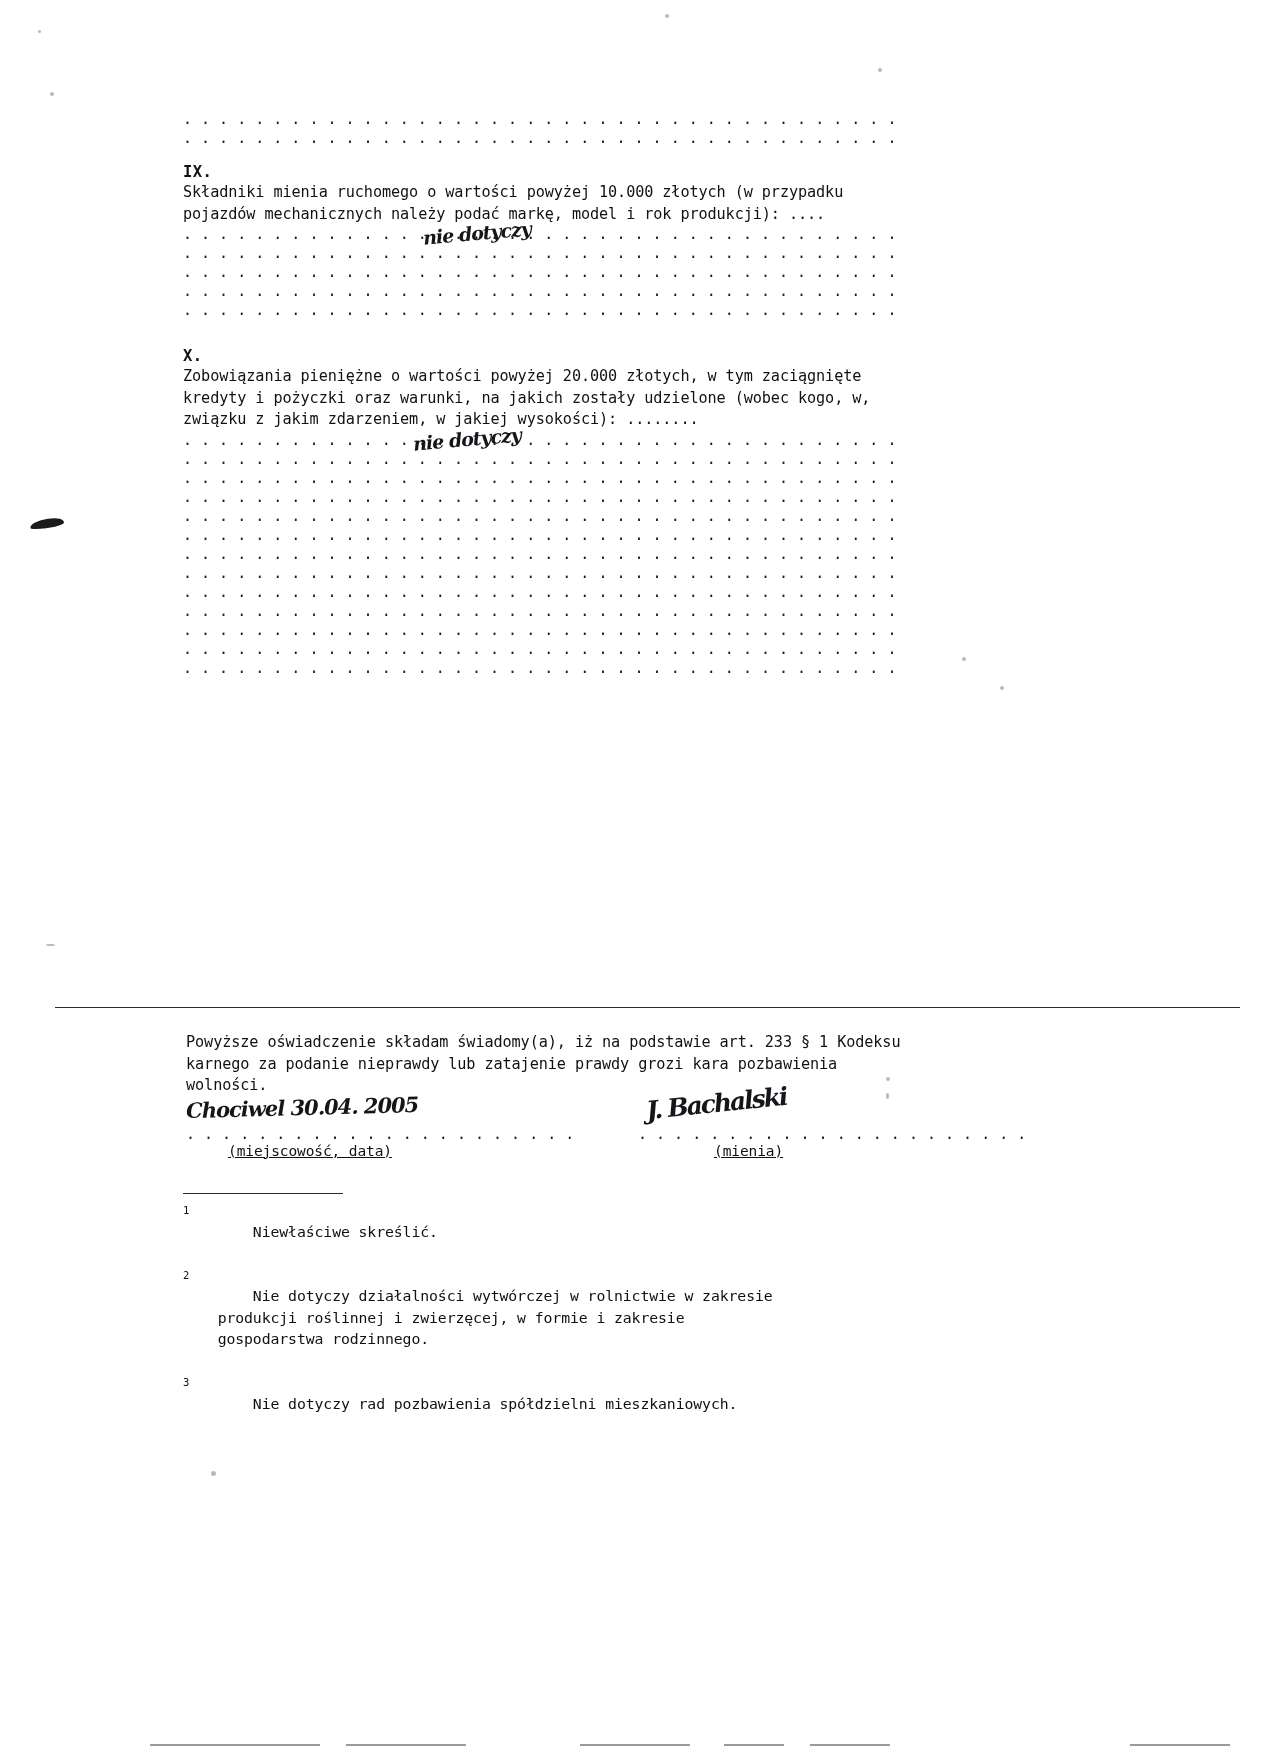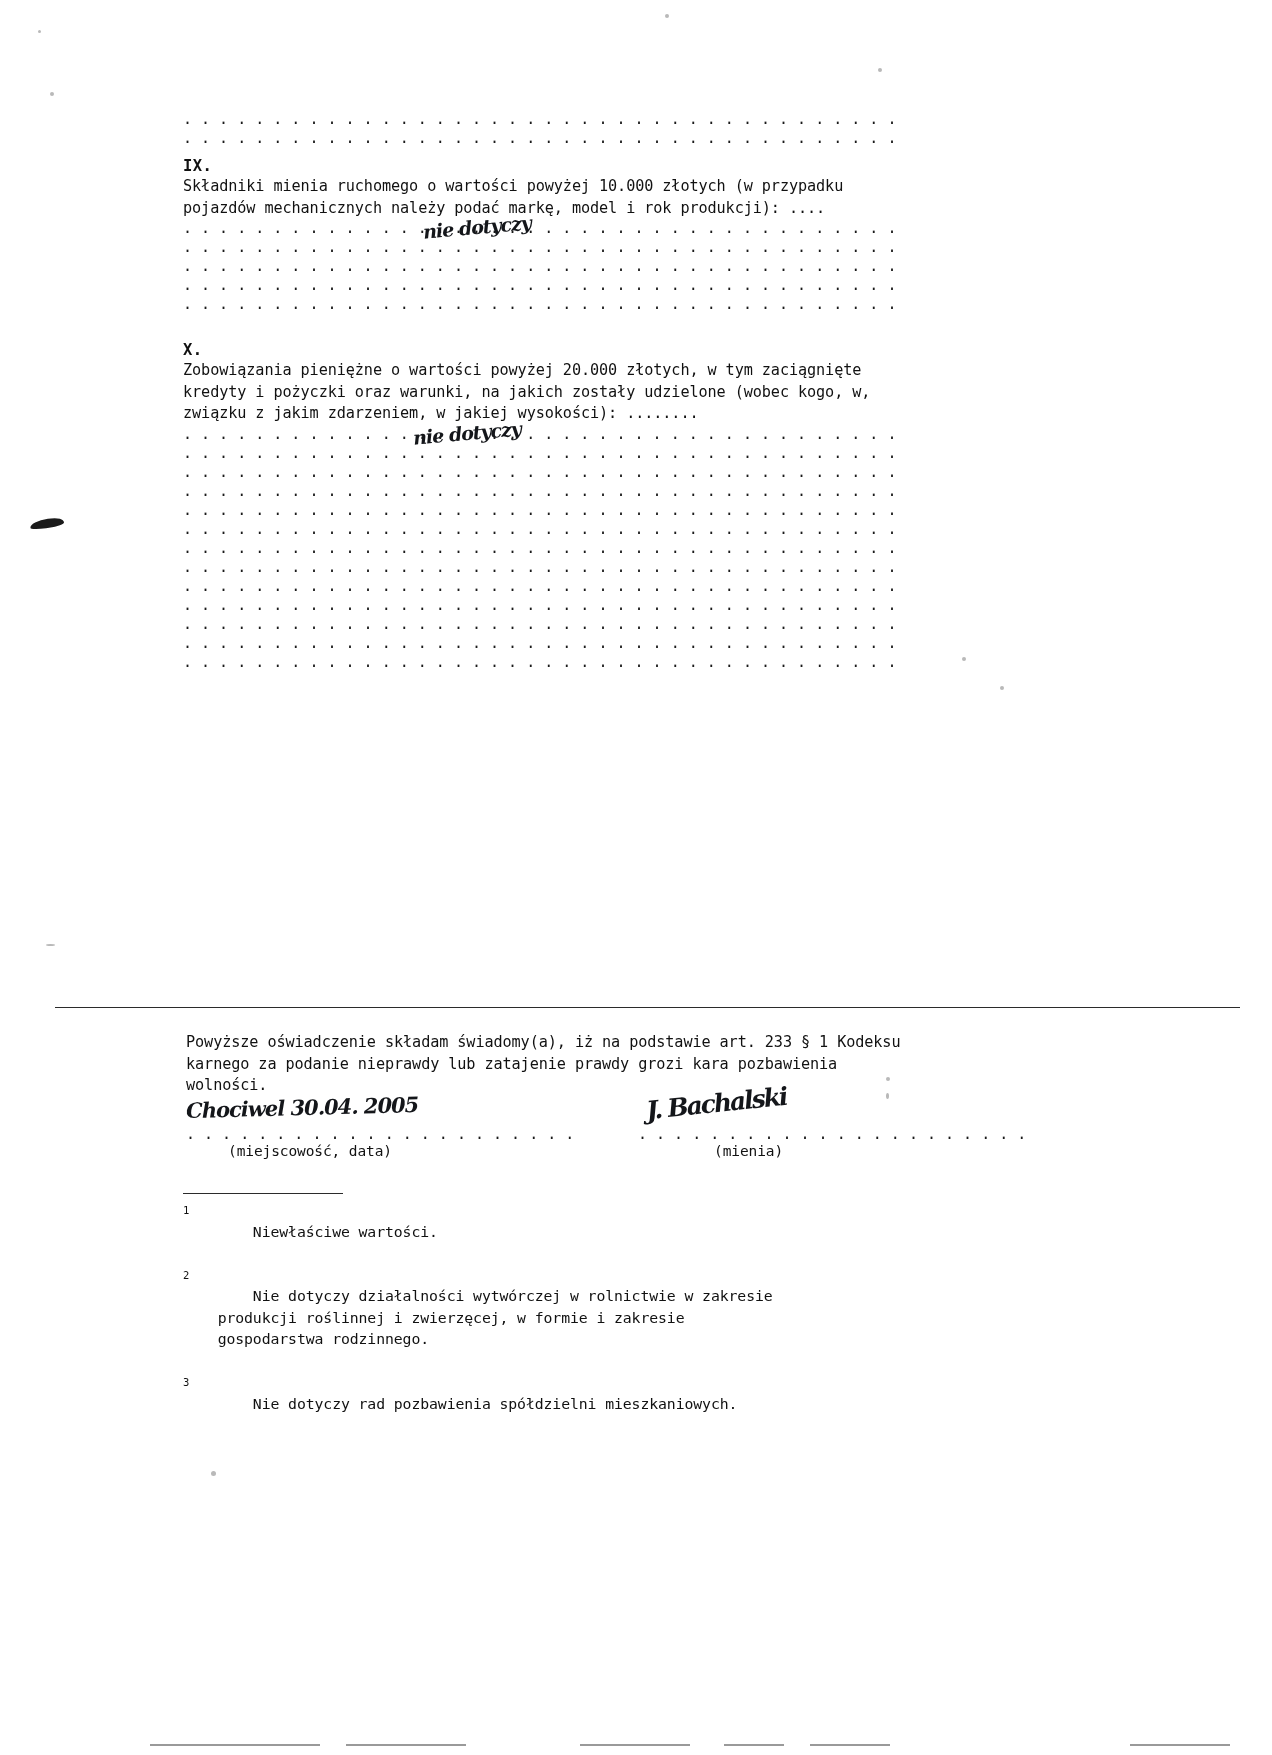--- a/index.html
+++ b/index.html
@@ -36,21 +36,21 @@
     white-space: nowrap;
     overflow: hidden;
     color: #1a1a1a;
     height: 19px;
   }
   .sec-num {
     font-family: "DejaVu Sans Mono", monospace;
     font-size: 15.5px;
     font-weight: bold;
     line-height: 20px;
-    margin-top: 8px;
+    margin-top: 14px;
     letter-spacing: 0.4px;
   }
   .body-text {
     font-family: "DejaVu Sans Mono", monospace;
     font-size: 15.2px;
     line-height: 21.5px;
     letter-spacing: -0.1px;
     white-space: pre-wrap;
   }
   .inline-wrap {
@@ -90,20 +90,21 @@
     font-family: "DejaVu Sans Mono", monospace;
     font-size: 15px;
     letter-spacing: 0px;
     white-space: nowrap;
     color: #1a1a1a;
   }
   .caption {
     font-family: "DejaVu Sans Mono", monospace;
     font-size: 14.5px;
     letter-spacing: -0.1px;
+    text-decoration: underline;
   }
   .footnotes {
     position: absolute;
     left: 183px;
     top: 1193px;
     width: 760px;
   }
   .fn-rule {
     width: 160px;
     height: 1px;
@@ -216,21 +217,21 @@
       <div class="caption" style="position:absolute;left:42px;top:44px;">(miejscowość, data)</div>
       <div class="caption" style="position:absolute;left:528px;top:44px;">(mienia)</div>
 
       <div class="speck" style="left:700px;top:-6px;width:3px;height:6px;"></div>
     </div>
   </div>
 
   <div class="footnotes">
     <div class="fn-rule"></div>
     <div class="fn">
-      <sup>1</sup><span>Niewłaściwe wartości.</span>
+      <sup>1</sup><span>Niewłaściwe skreślić.</span>
     </div>
     <div class="fn">
       <sup>2</sup><span>Nie dotyczy działalności wytwórczej w rolnictwie w zakresie
   produkcji roślinnej i zwierzęcej, w formie i zakresie
   gospodarstwa rodzinnego.</span>
     </div>
     <div class="fn">
       <sup>3</sup><span>Nie dotyczy rad pozbawienia spółdzielni mieszkaniowych.</span>
     </div>
   </div>

